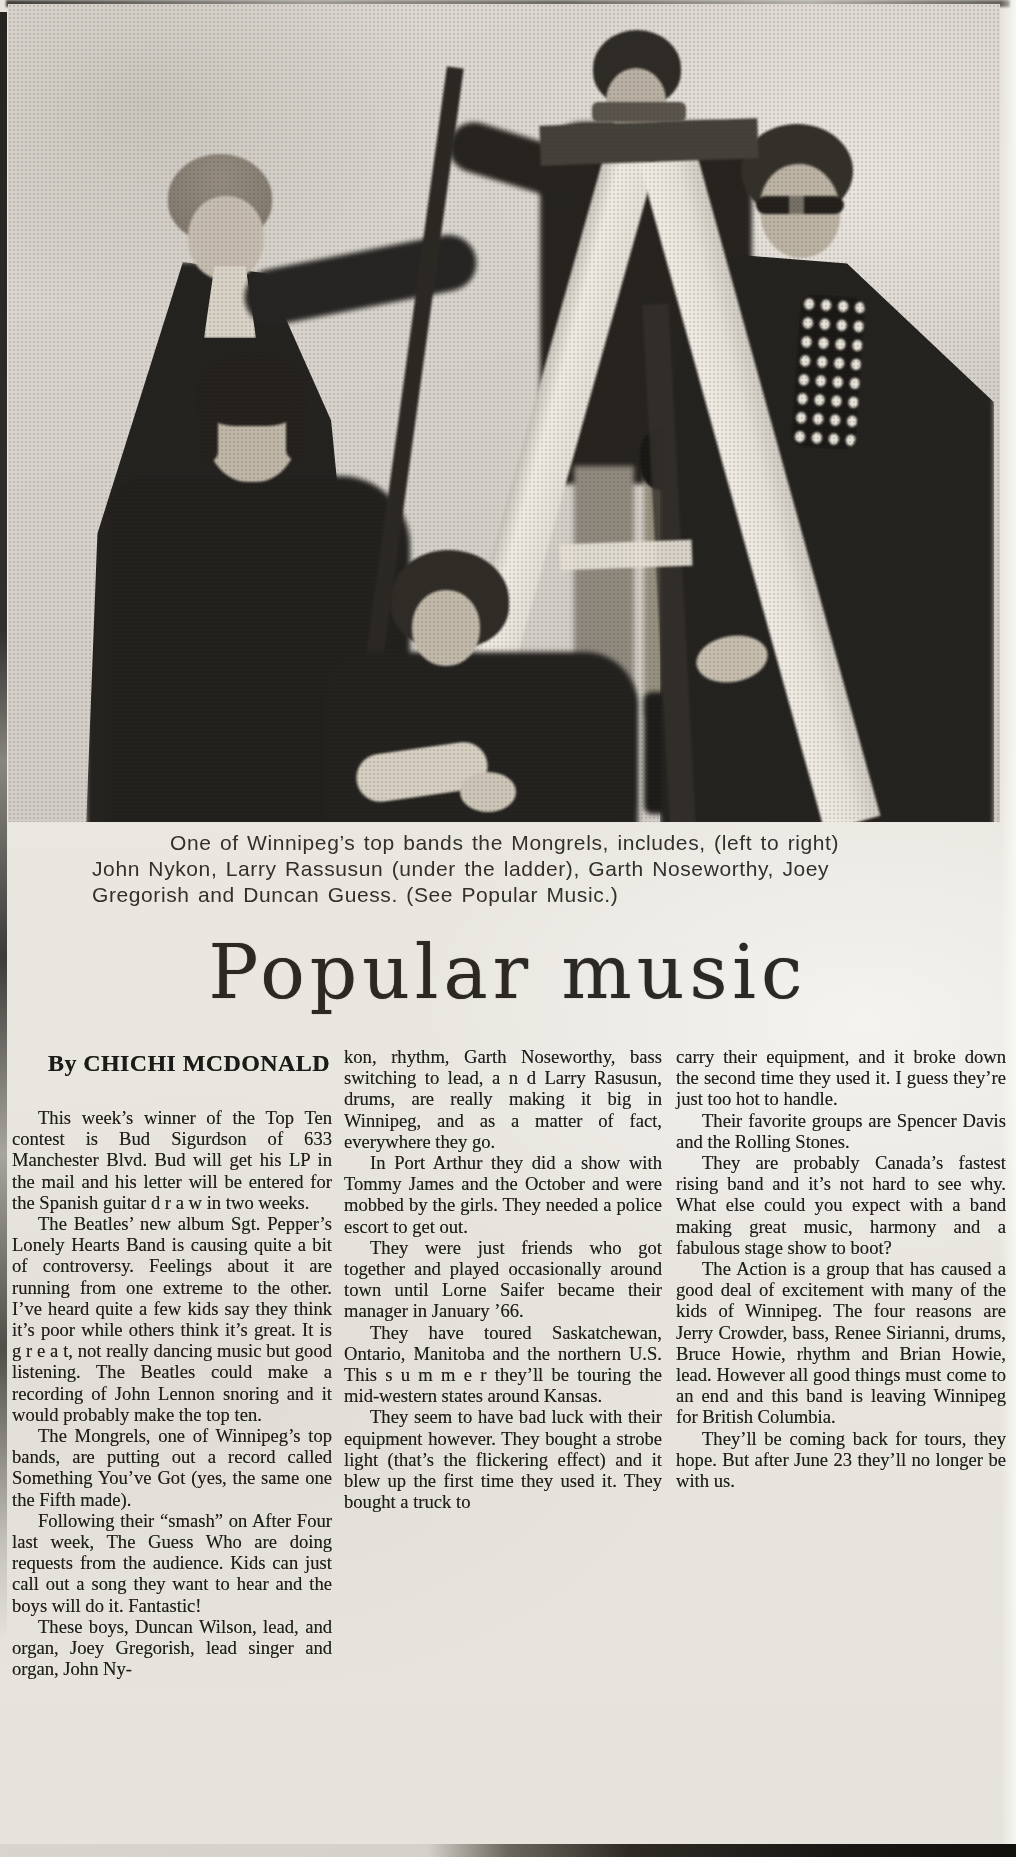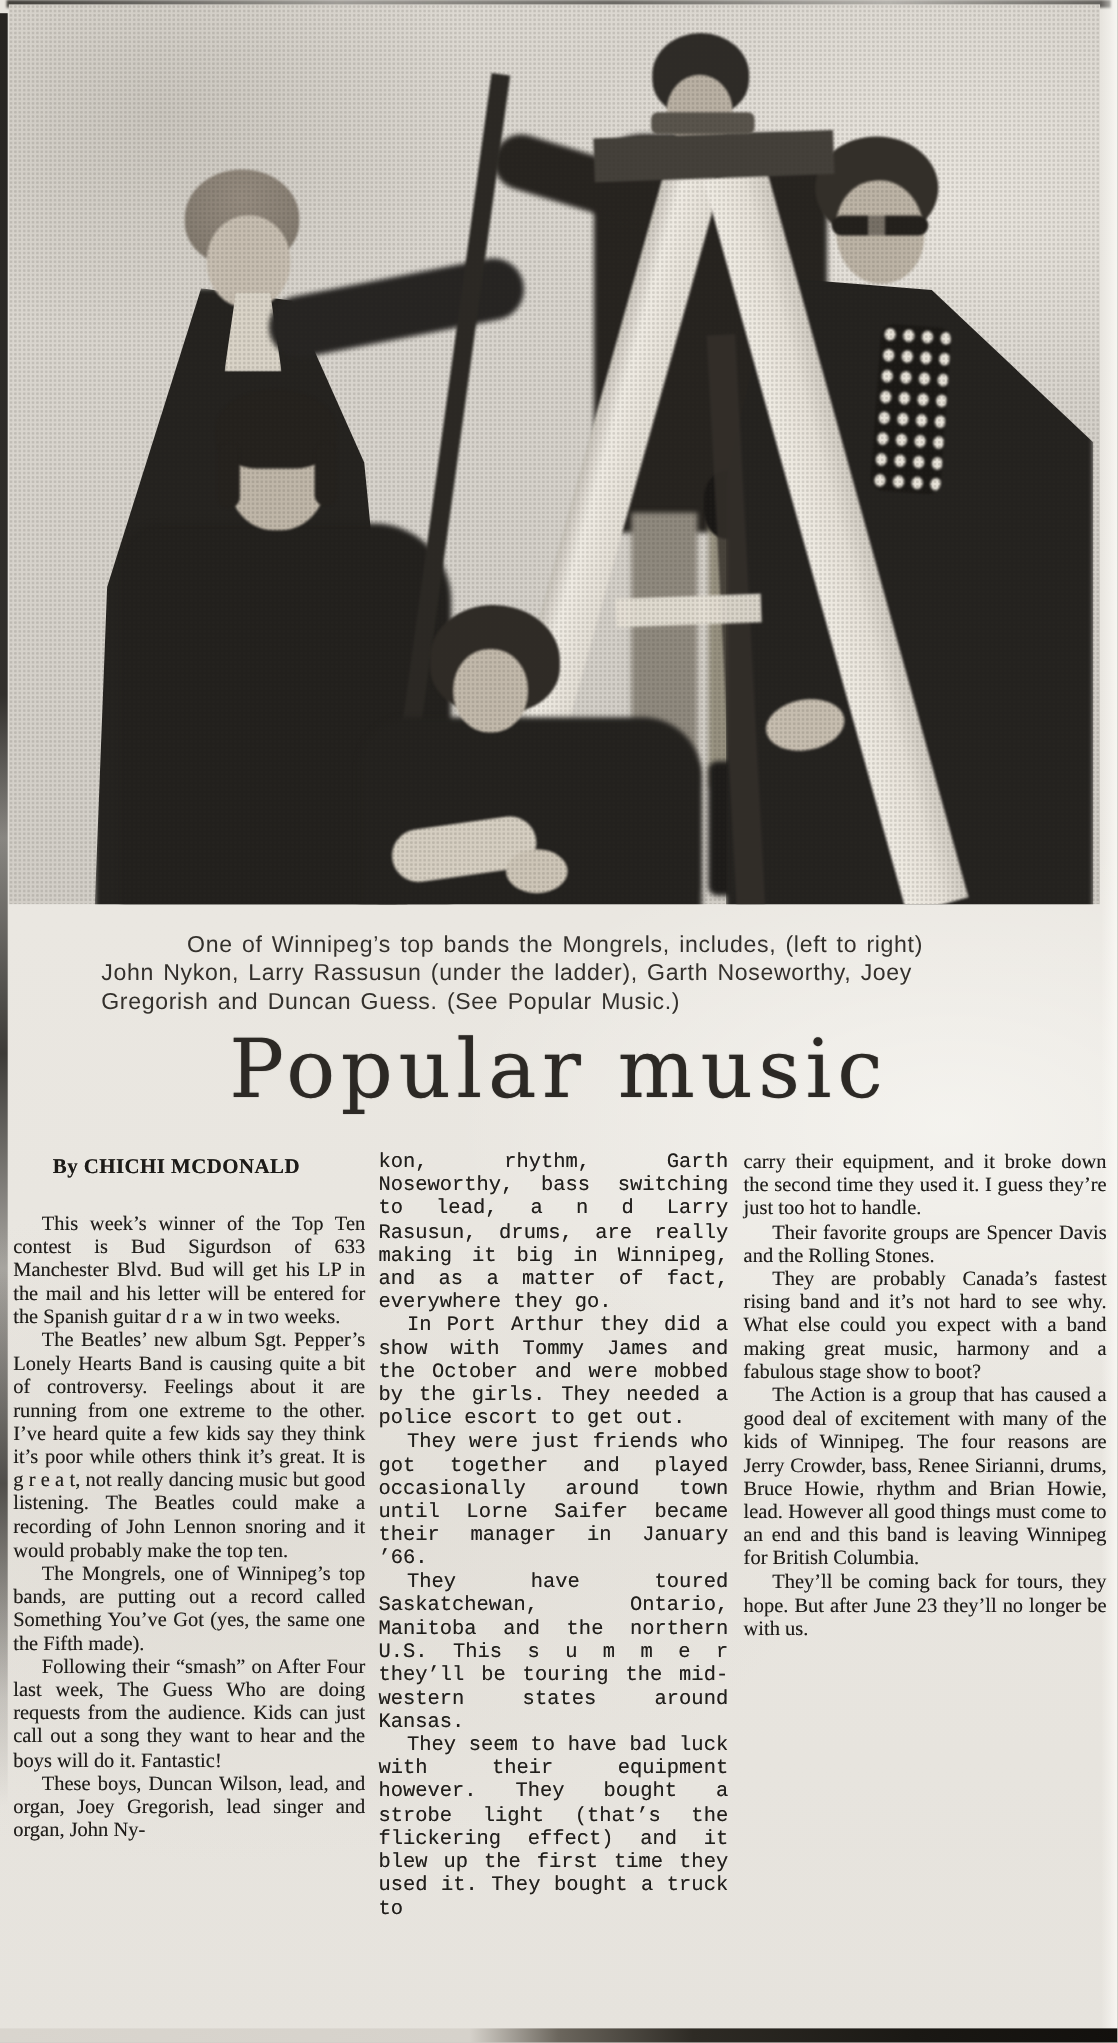--- a/index.html
+++ b/index.html
@@ -92,31 +92,31 @@
   .joey-body{left:652px;top:248px;width:334px;height:578px;background:#24221f;
     clip-path:polygon(13% 0,56% 2%,100% 26%,100% 100%,0 100%,0 32%);}
   .joey-scarf{left:788px;top:292px;width:64px;height:152px;border-radius:12px;background:#1a1815;
     background-image:radial-gradient(#e8e3d9 4.5px, transparent 5.5px);background-size:17px 19px;
     transform:rotate(4deg);z-index:2;}
   .joey-hand{left:688px;top:632px;width:72px;height:46px;border-radius:50%;background:#c6bdaf;transform:rotate(-10deg);z-index:2;}
   
   .caption{position:absolute;left:92px;top:830px;width:792px;
     font-family:"Liberation Sans", sans-serif;font-size:21px;line-height:26px;
     color:#33302c;letter-spacing:.6px;word-spacing:2px;}
-  .cap1{text-indent:78px;margin-top:16px;}
+  .cap1{text-indent:78px;}
   
   .headline{position:absolute;left:0;top:930px;width:1016px;margin:0;text-align:center;
     font-family:"DejaVu Serif", serif;font-weight:normal;font-size:74px;line-height:1.15;
     letter-spacing:5px;color:#2c2925;text-shadow:0 0 1px rgba(44,41,37,.55);}
   
   .col{position:absolute;top:1046px;}
   .col1{left:12px;width:320px;}
-  .col2{left:344px;width:318px;font-family:Liberation Mono, monospace;}
+  .col2{left:344px;width:318px;}
   .col3{left:676px;width:330px;}
-  .byline{font-weight:bold;font-size:19px;letter-spacing:.4px;margin:4px 0 30px 36px;
+  .byline{font-weight:bold;font-size:24px;letter-spacing:.4px;margin:4px 0 30px 36px;
     color:#1d1b18;text-shadow:0 0 .5px rgba(29,27,24,.7);}
   .para{margin:0;font-size:18.6px;line-height:21.2px;text-align:justify;
     color:#201e1b;text-shadow:0 0 .5px rgba(32,30,27,.55);}
   .para.indent{text-indent:26px;}
 </style>
 </head>
 <body>
 
 <div class="page">
 

